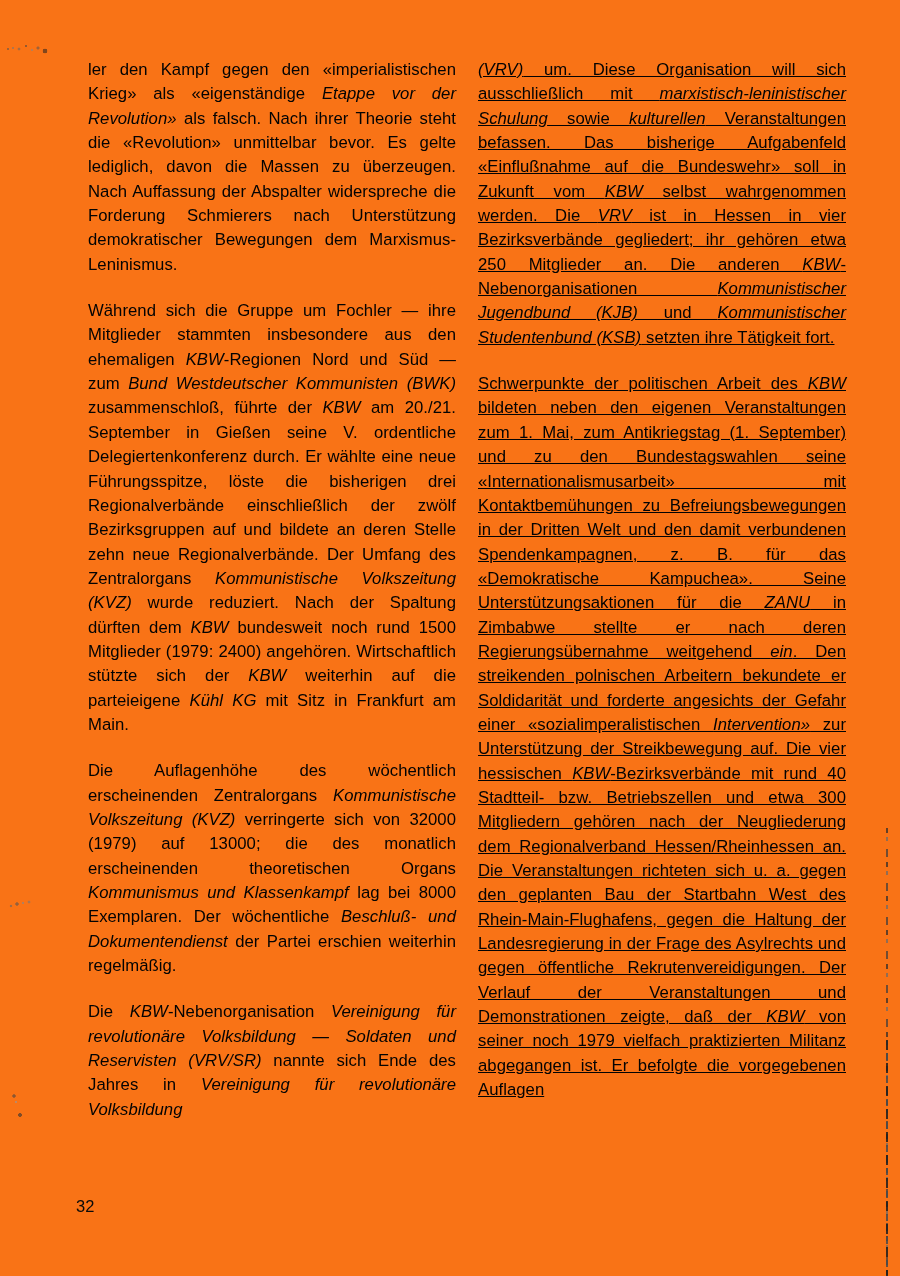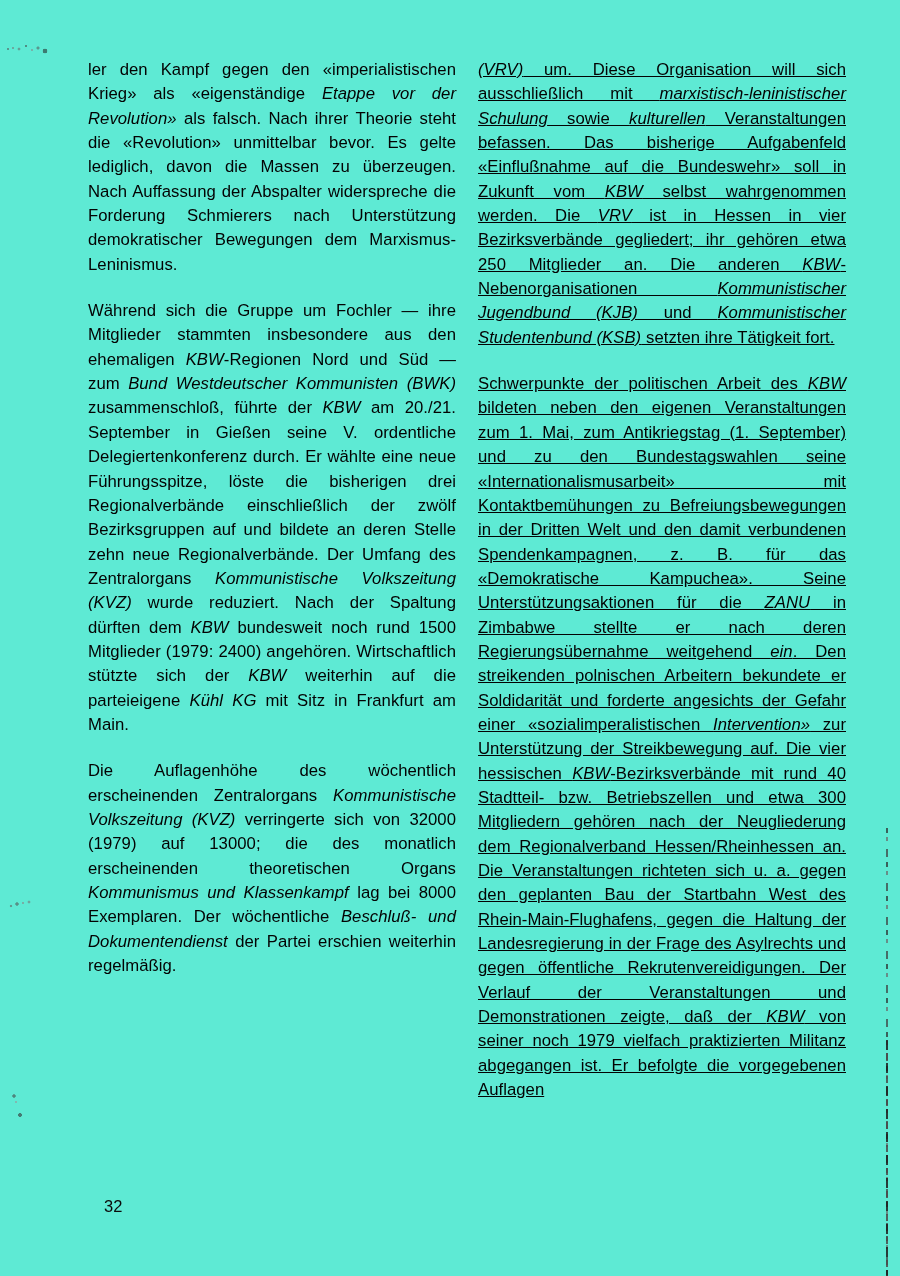--- a/index.html
+++ b/index.html
@@ -13,21 +13,21 @@
     position: relative;
     overflow: hidden;
     font-family: "Liberation Sans", sans-serif;
     color: #0a0a0a;
   }
 
   
   #page {
     position: absolute;
     inset: 0;
-    background: #5eead4;
+    background: #f97316;
   }
 
   
   #columns {
     position: absolute;
     left: 88px;
     top: 58px;
     width: 745px;
     height: 1120px;
   }
@@ -53,21 +53,21 @@
   .para i { font-style: italic; }
 
   
   #columns, #folio {
     filter: contrast(1.06) saturate(0);
   }
 
   
   #folio {
     position: absolute;
-    left: 104px;
+    left: 76px;
     top: 1196px;
     font-size: 16.5px;
     line-height: 20px;
     color: #111111;
   }
   #artifact-top-left {
     position: absolute;
     left: 4px;
     top: 40px;
     width: 46px;
@@ -151,20 +151,21 @@
   <div id="artifact-mid-left"></div>
   <div id="artifact-low-left"></div>
   <div id="artifact-right-rule"></div>
   <div id="artifact-right-rule-dense"></div>
 
   <div id="columns">
     <div class="column" id="col-left">
         <p class="para"><span>ler den Kampf gegen den «imperialistischen Krieg» als «eigenständige </span><i>Etappe vor der Revolution»</i><span> als falsch. Nach ihrer Theorie steht die «Revolution» unmittelbar bevor. Es gelte lediglich, davon die Massen zu überzeugen. Nach Auffassung der Abspalter widerspreche die Forderung Schmierers nach Unterstützung demokratischer Bewegungen dem Marxismus-Leninismus.</span></p>
         <p class="para"><span>Während sich die Gruppe um Fochler — ihre Mitglieder stammten insbesondere aus den ehemaligen </span><i>KBW</i><span>-Regionen Nord und Süd — zum </span><i>Bund Westdeutscher Kommunisten (BWK)</i><span> zusammenschloß, führte der </span><i>KBW</i><span> am 20./21. September in Gießen seine V. ordentliche Delegiertenkonferenz durch. Er wählte eine neue Führungsspitze, löste die bisherigen drei Regionalverbände einschließlich der zwölf Bezirksgruppen auf und bildete an deren Stelle zehn neue Regionalverbände. Der Umfang des Zentralorgans </span><i>Kommunistische Volkszeitung (KVZ)</i><span> wurde reduziert. Nach der Spaltung dürften dem </span><i>KBW</i><span> bundesweit noch rund 1500 Mitglieder (1979: 2400) angehören. Wirtschaftlich stützte sich der </span><i>KBW</i><span> weiterhin auf die parteieigene </span><i>Kühl KG</i><span> mit Sitz in Frankfurt am Main.</span></p>
         <p class="para"><span>Die Auflagenhöhe des wöchentlich erscheinenden Zentralorgans </span><i>Kommunistische Volkszeitung (KVZ)</i><span> verringerte sich von 32000 (1979) auf 13000; die des monatlich erscheinenden theoretischen Organs </span><i>Kommunismus und Klassenkampf</i><span> lag bei 8000 Exemplaren. Der wöchentliche </span><i>Beschluß- und Dokumentendienst</i><span> der Partei erschien weiterhin regelmäßig.</span></p>
+        <p class="para"><span>Die </span><i>KBW</i><span>-Nebenorganisation </span><i>Vereinigung für revolutionäre Volksbildung — Soldaten und Reservisten (VRV/SR)</i><span> nannte sich Ende des Jahres in </span><i>Vereinigung für revolutionäre Volksbildung</i></p>
       </div>
     <div class="column" id="col-right">
         <p class="para"><i>(VRV)</i><span> um. Diese Organisation will sich ausschließlich mit </span><i>marxistisch-leninistischer Schulung</i><span> sowie </span><i>kulturellen</i><span> Veranstaltungen befassen. Das bisherige Aufgabenfeld «Einflußnahme auf die Bundeswehr» soll in Zukunft vom </span><i>KBW</i><span> selbst wahrgenommen werden. Die </span><i>VRV</i><span> ist in Hessen in vier Bezirksverbände gegliedert; ihr gehören etwa 250 Mitglieder an. Die anderen </span><i>KBW</i><span>-Nebenorganisationen </span><i>Kommunistischer Jugendbund (KJB)</i><span> und </span><i>Kommunistischer Studentenbund (KSB)</i><span> setzten ihre Tätigkeit fort.</span></p>
         <p class="para"><span>Schwerpunkte der politischen Arbeit des </span><i>KBW</i><span> bildeten neben den eigenen Veranstaltungen zum 1. Mai, zum Antikriegstag (1. September) und zu den Bundestagswahlen seine «Internationalismusarbeit» mit Kontaktbemühungen zu Befreiungsbewegungen in der Dritten Welt und den damit verbundenen Spendenkampagnen, z. B. für das «Demokratische Kampuchea». Seine Unterstützungsaktionen für die </span><i>ZANU</i><span> in Zimbabwe stellte er nach deren Regierungsübernahme weitgehend </span><i>ein</i><span>. Den streikenden polnischen Arbeitern bekundete er Soldidarität und forderte angesichts der Gefahr einer «sozialimperalistischen </span><i>Intervention»</i><span> zur Unterstützung der Streikbewegung auf. Die vier hessischen </span><i>KBW</i><span>-Bezirksverbände mit rund 40 Stadtteil- bzw. Betriebszellen und etwa 300 Mitgliedern gehören nach der Neugliederung dem Regionalverband Hessen/Rheinhessen an. Die Veranstaltungen richteten sich u. a. gegen den geplanten Bau der Startbahn West des Rhein-Main-Flughafens, gegen die Haltung der Landesregierung in der Frage des Asylrechts und gegen öffentliche Rekrutenvereidigungen. Der Verlauf der Veranstaltungen und Demonstrationen zeigte, daß der </span><i>KBW</i><span> von seiner noch 1979 vielfach praktizierten Militanz abgegangen ist. Er befolgte die vorgegebenen Auflagen</span></p>
       </div>
   </div>
 
   <div id="folio">32</div>
 
 </div>

